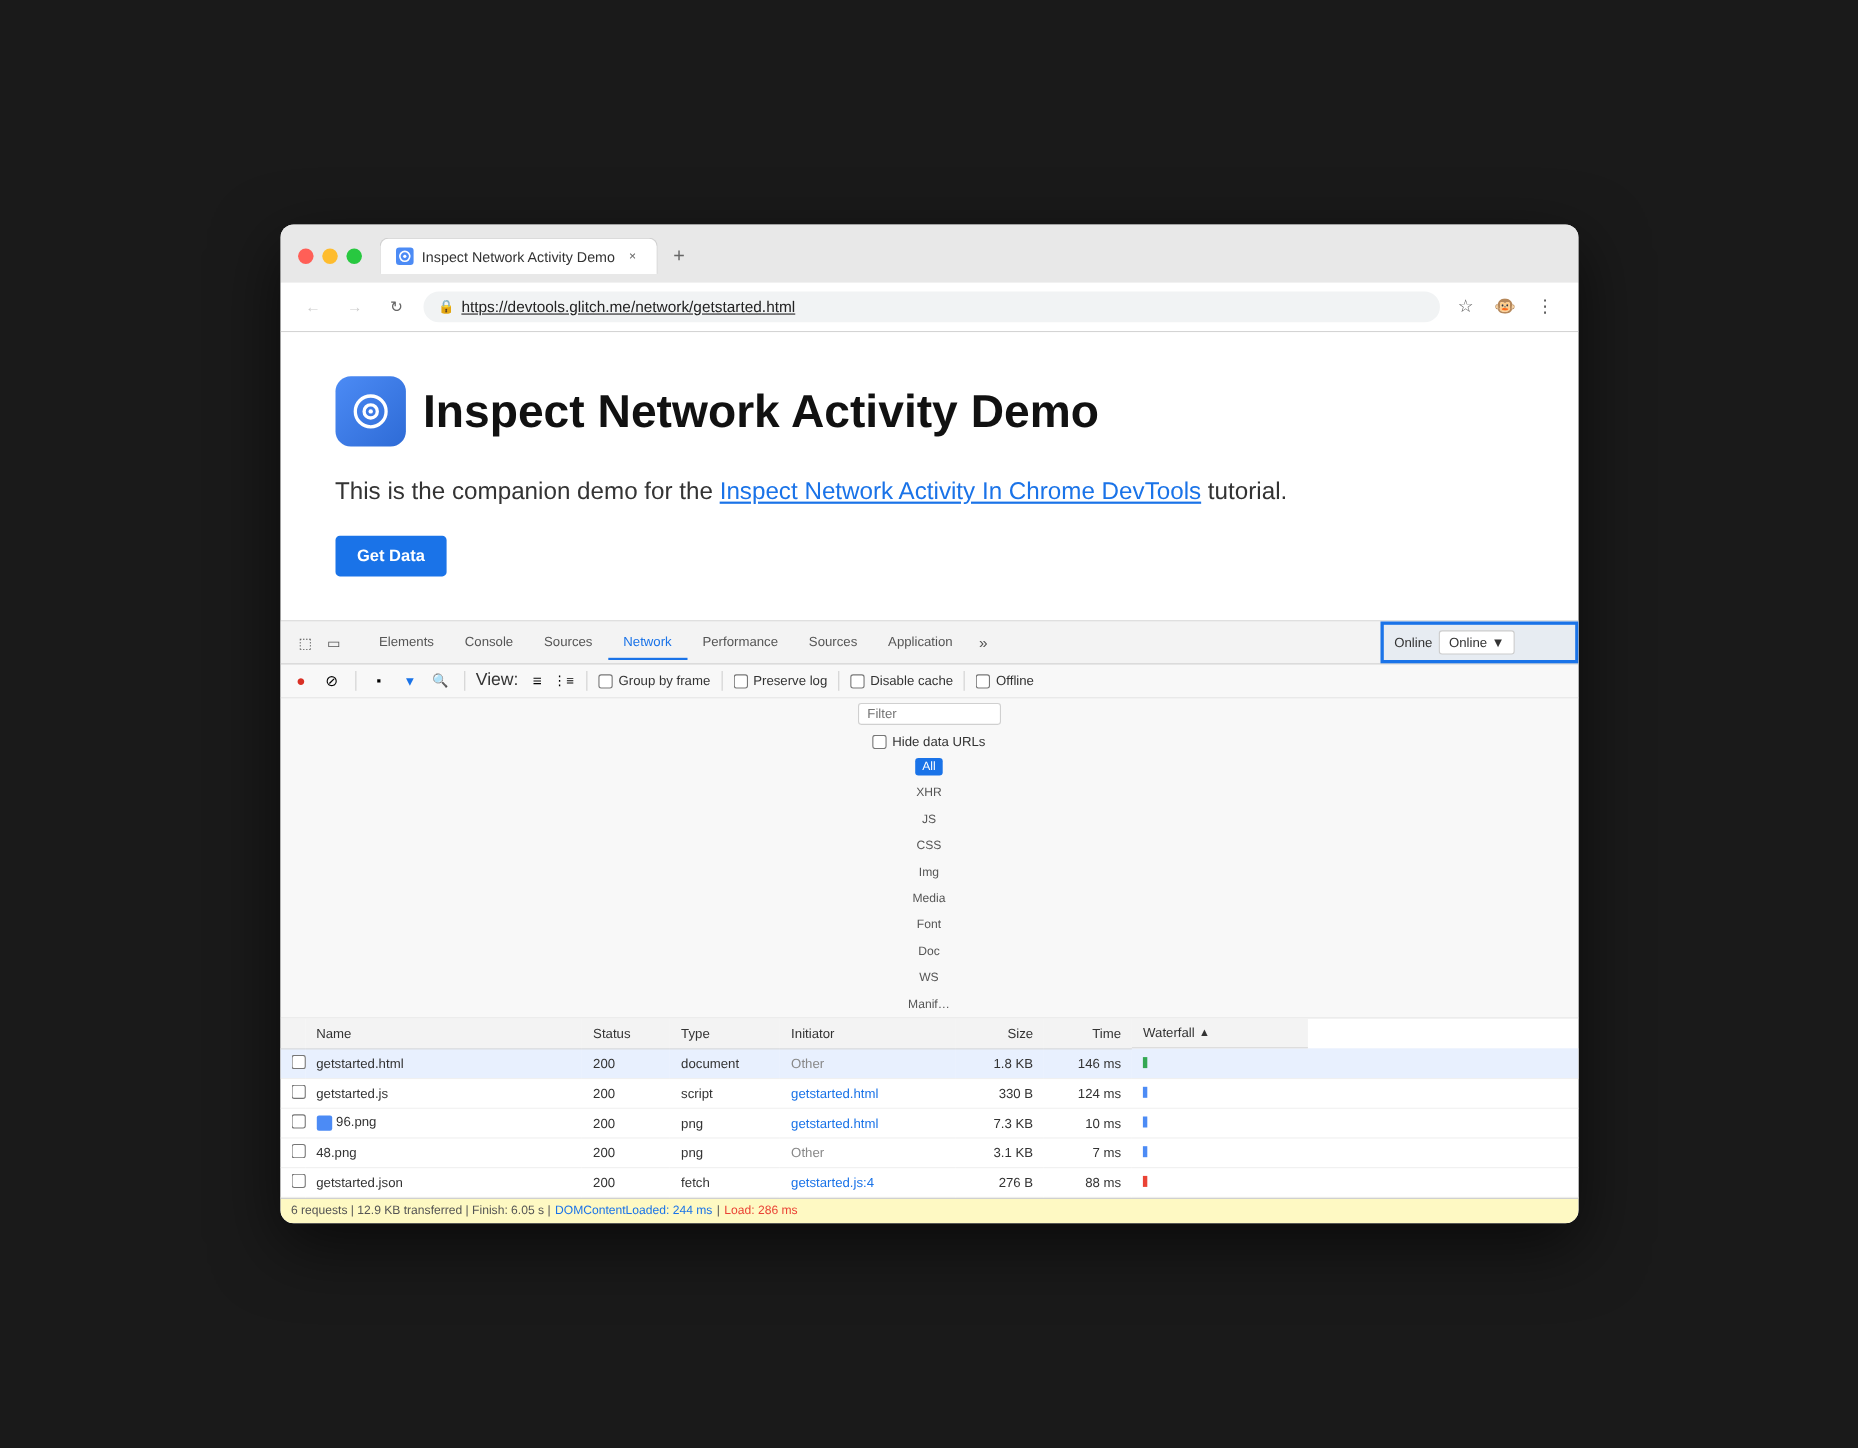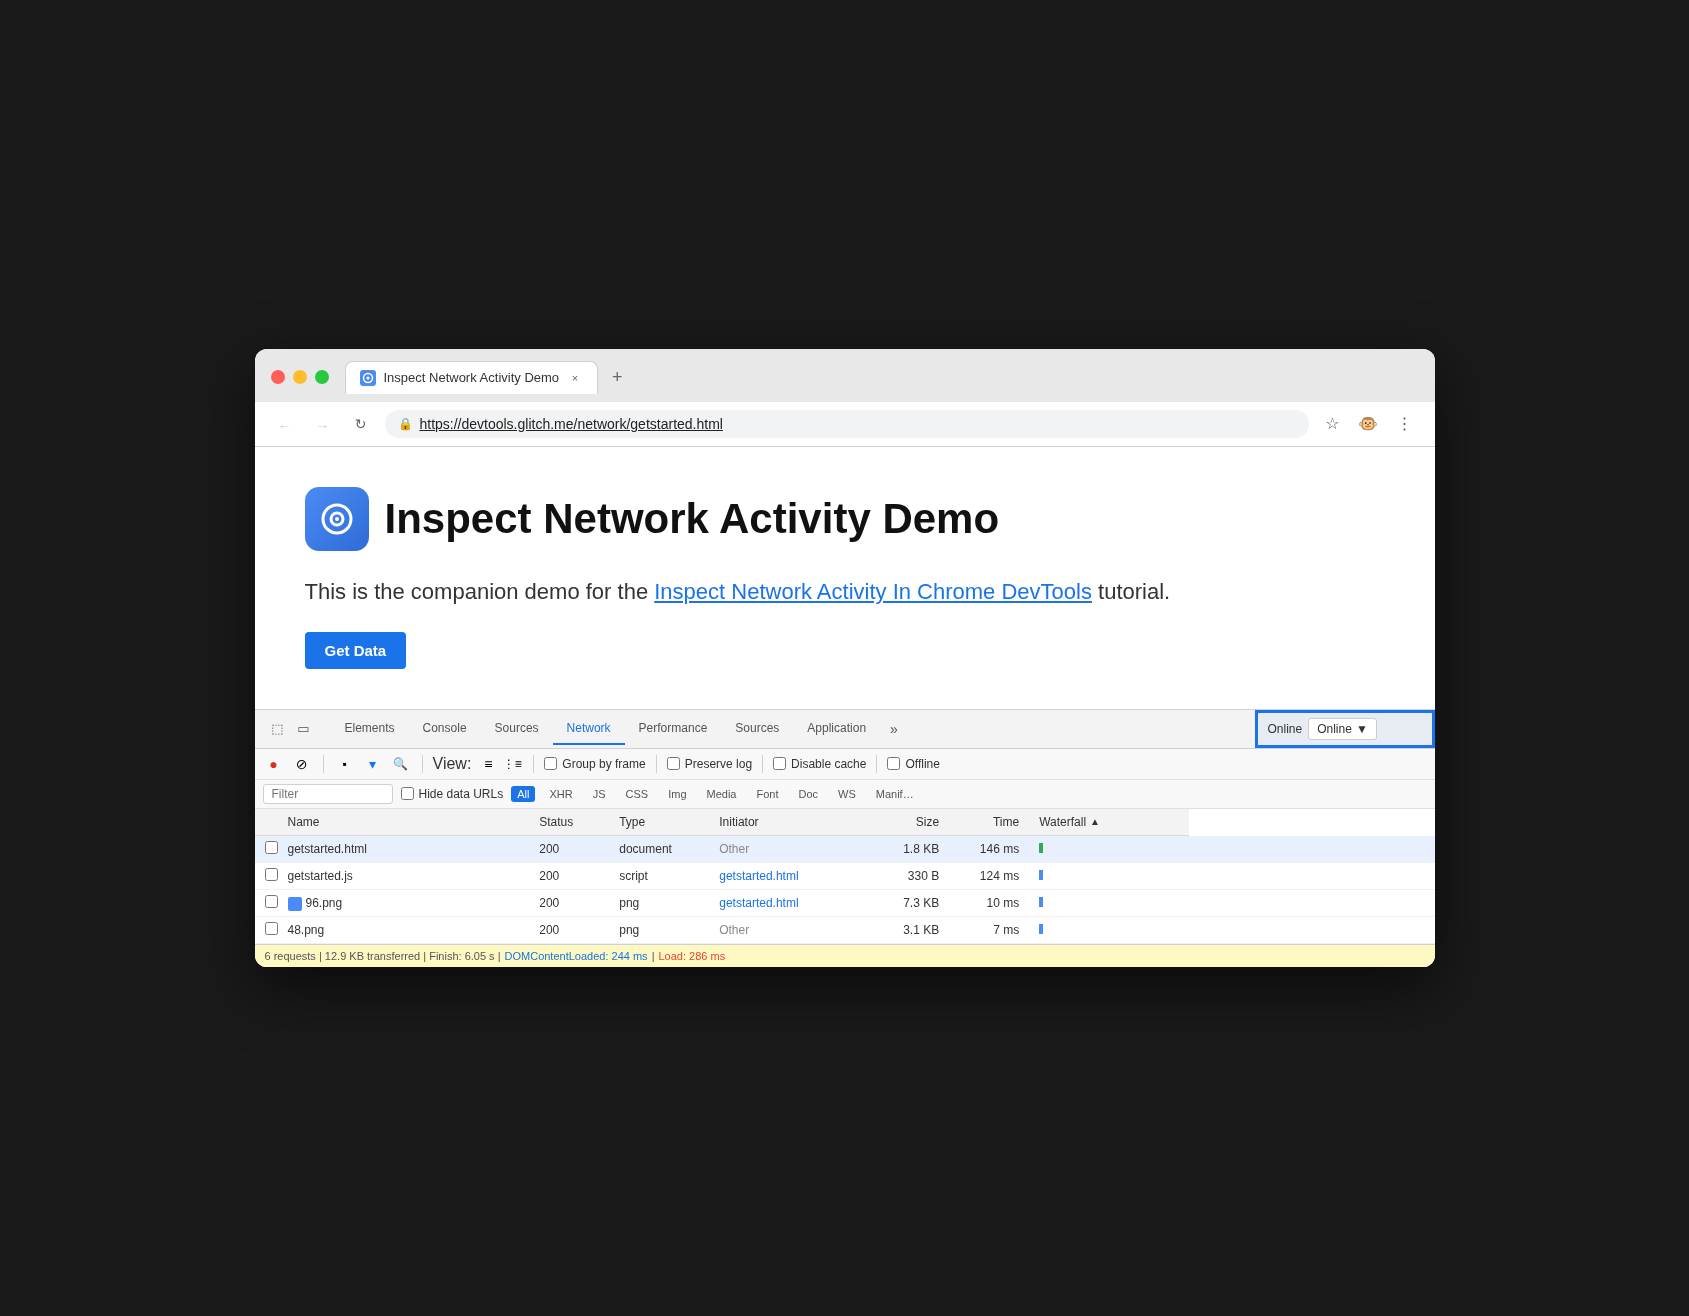--- a/index.html
+++ b/index.html
@@ -313,20 +313,21 @@
     .checkbox-label input { width: 13px; height: 13px; }
     
     .filter-bar {
       display: flex;
       align-items: center;
       padding: 4px 8px;
       background: #f8f8f8;
       border-bottom: 1px solid #e0e0e0;
       gap: 8px;
       font-size: 12px;
+      flex-direction: column;
     }
     .filter-input {
       border: 1px solid #d0d0d0;
       border-radius: 3px;
       padding: 2px 8px;
       font-size: 12px;
       width: 130px;
       color: #333;
     }
     .filter-type-btn {
@@ -614,20 +615,30 @@
           <tr>
             <td class="checkbox-cell"><input type="checkbox" class="row-checkbox" style=""></td>
             <td>48.png</td>
             <td class="status-ok">200</td>
             <td class="type-col">png</td>
             <td class="initiator-other">Other</td>
             <td class="size-col">3.1 KB</td>
             <td class="time-col">7 ms</td>
             <td><span class="waterfall-bar waterfall-blue"></span></td>
           </tr>
+          <tr>
+            <td class="checkbox-cell"><input type="checkbox" class="row-checkbox" style=""></td>
+            <td>getstarted.json</td>
+            <td class="status-ok">200</td>
+            <td class="type-col">fetch</td>
+            <td class="initiator-link">getstarted.js:4</td>
+            <td class="size-col">276 B</td>
+            <td class="time-col">88 ms</td>
+            <td><span class="waterfall-bar waterfall-red"></span></td>
+          </tr>
         </tbody>
     </table>
 
     <div class="status-bar">
       <span>6 requests | 12.9 KB transferred | Finish: 6.05 s | </span>
       <span class="dom-loaded">DOMContentLoaded: 244 ms</span>
       <span> | </span>
       <span class="load-time">Load: 286 ms</span>
     </div>
 

